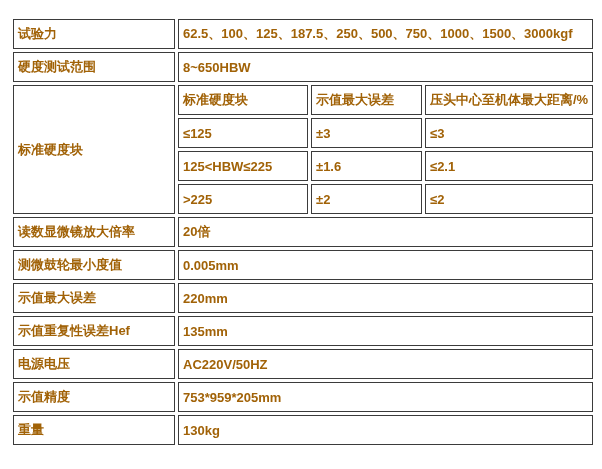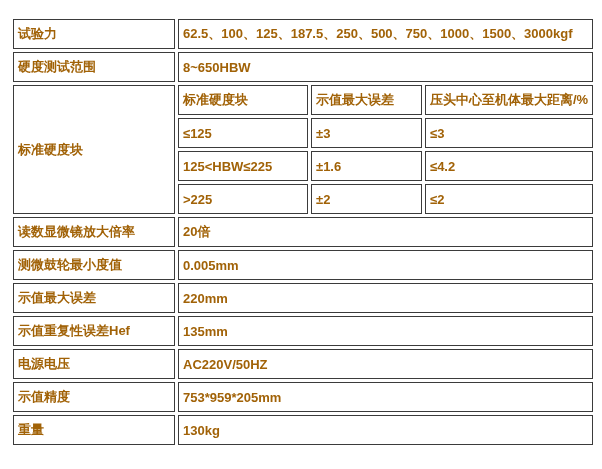--- a/index.html
+++ b/index.html
@@ -72,21 +72,21 @@
 
     <tr>
       <td>≤125</td>
       <td>±3</td>
       <td>≤3</td>
     </tr>
 
     <tr>
       <td>125&lt;HBW≤225</td>
       <td>±1.6</td>
-      <td>≤4.2</td>
+      <td>≤2.1</td>
     </tr>
 
     <tr>
       <td>&gt;225</td>
       <td>±2</td>
       <td>≤2</td>
     </tr>
 
     <tr>
       <td>读数显微镜放大倍率</td>

